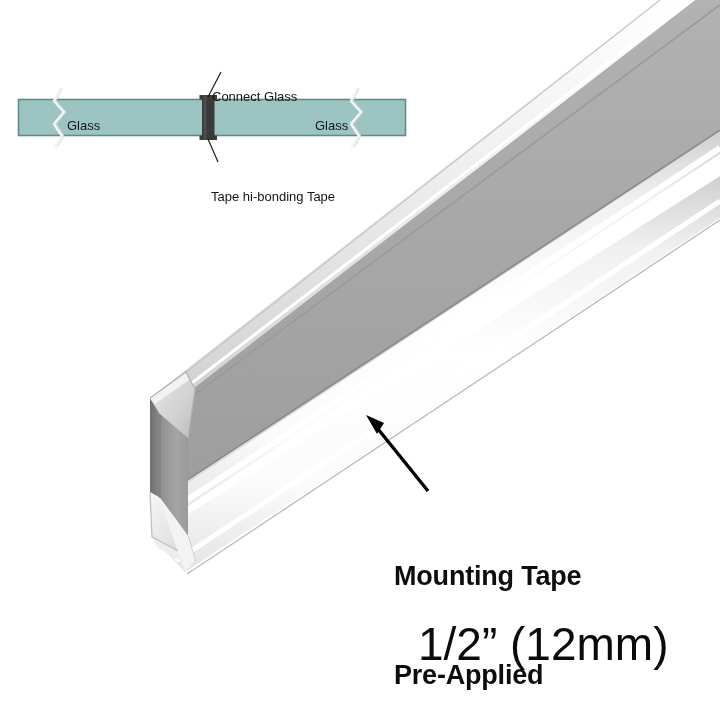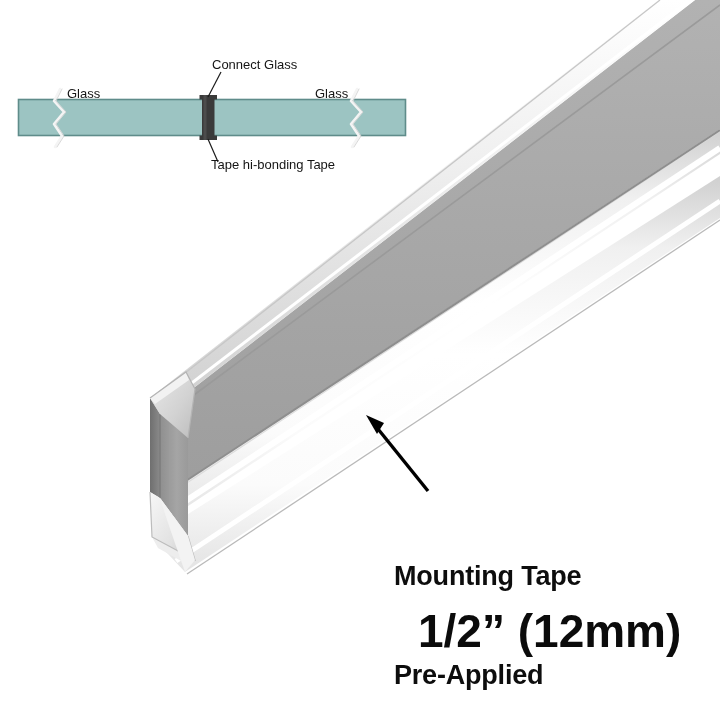--- a/index.html
+++ b/index.html
@@ -26,42 +26,43 @@
     position: absolute;
     white-space: pre;
     color: #1b1b1b;
     font-family: "Liberation Sans", sans-serif;
   }
   
   .diag-label {
     font-size: 13px;
     line-height: 15px;
     color: #151515;
+    margin-top: 32px;
   }
   #label-connect-glass { left: 212px; top: 57px; }
   #label-glass-left    { left: 67px;  top: 86px; }
   #label-glass-right   { left: 315px; top: 86px; }
   #label-clear-tape    { left: 211px; top: 157px; }
 
   
   #callout-tape {
     left: 394px;
     top: 494px;
     font-size: 27px;
     font-weight: bold;
     line-height: 33px;
     letter-spacing: -0.2px;
     color: #0d0d0d;
   }
   
   #dimension-text {
     left: 418px;
-    top: 604px;
+    top: 617px;
     font-size: 46px;
-    font-weight: bold;
+    font-weight: normal;
     line-height: 54px;
     letter-spacing: 0px;
     color: #0b0b0b;
   }
 </style>
 </head>
 <body>
 
 <div id="canvas">
 

